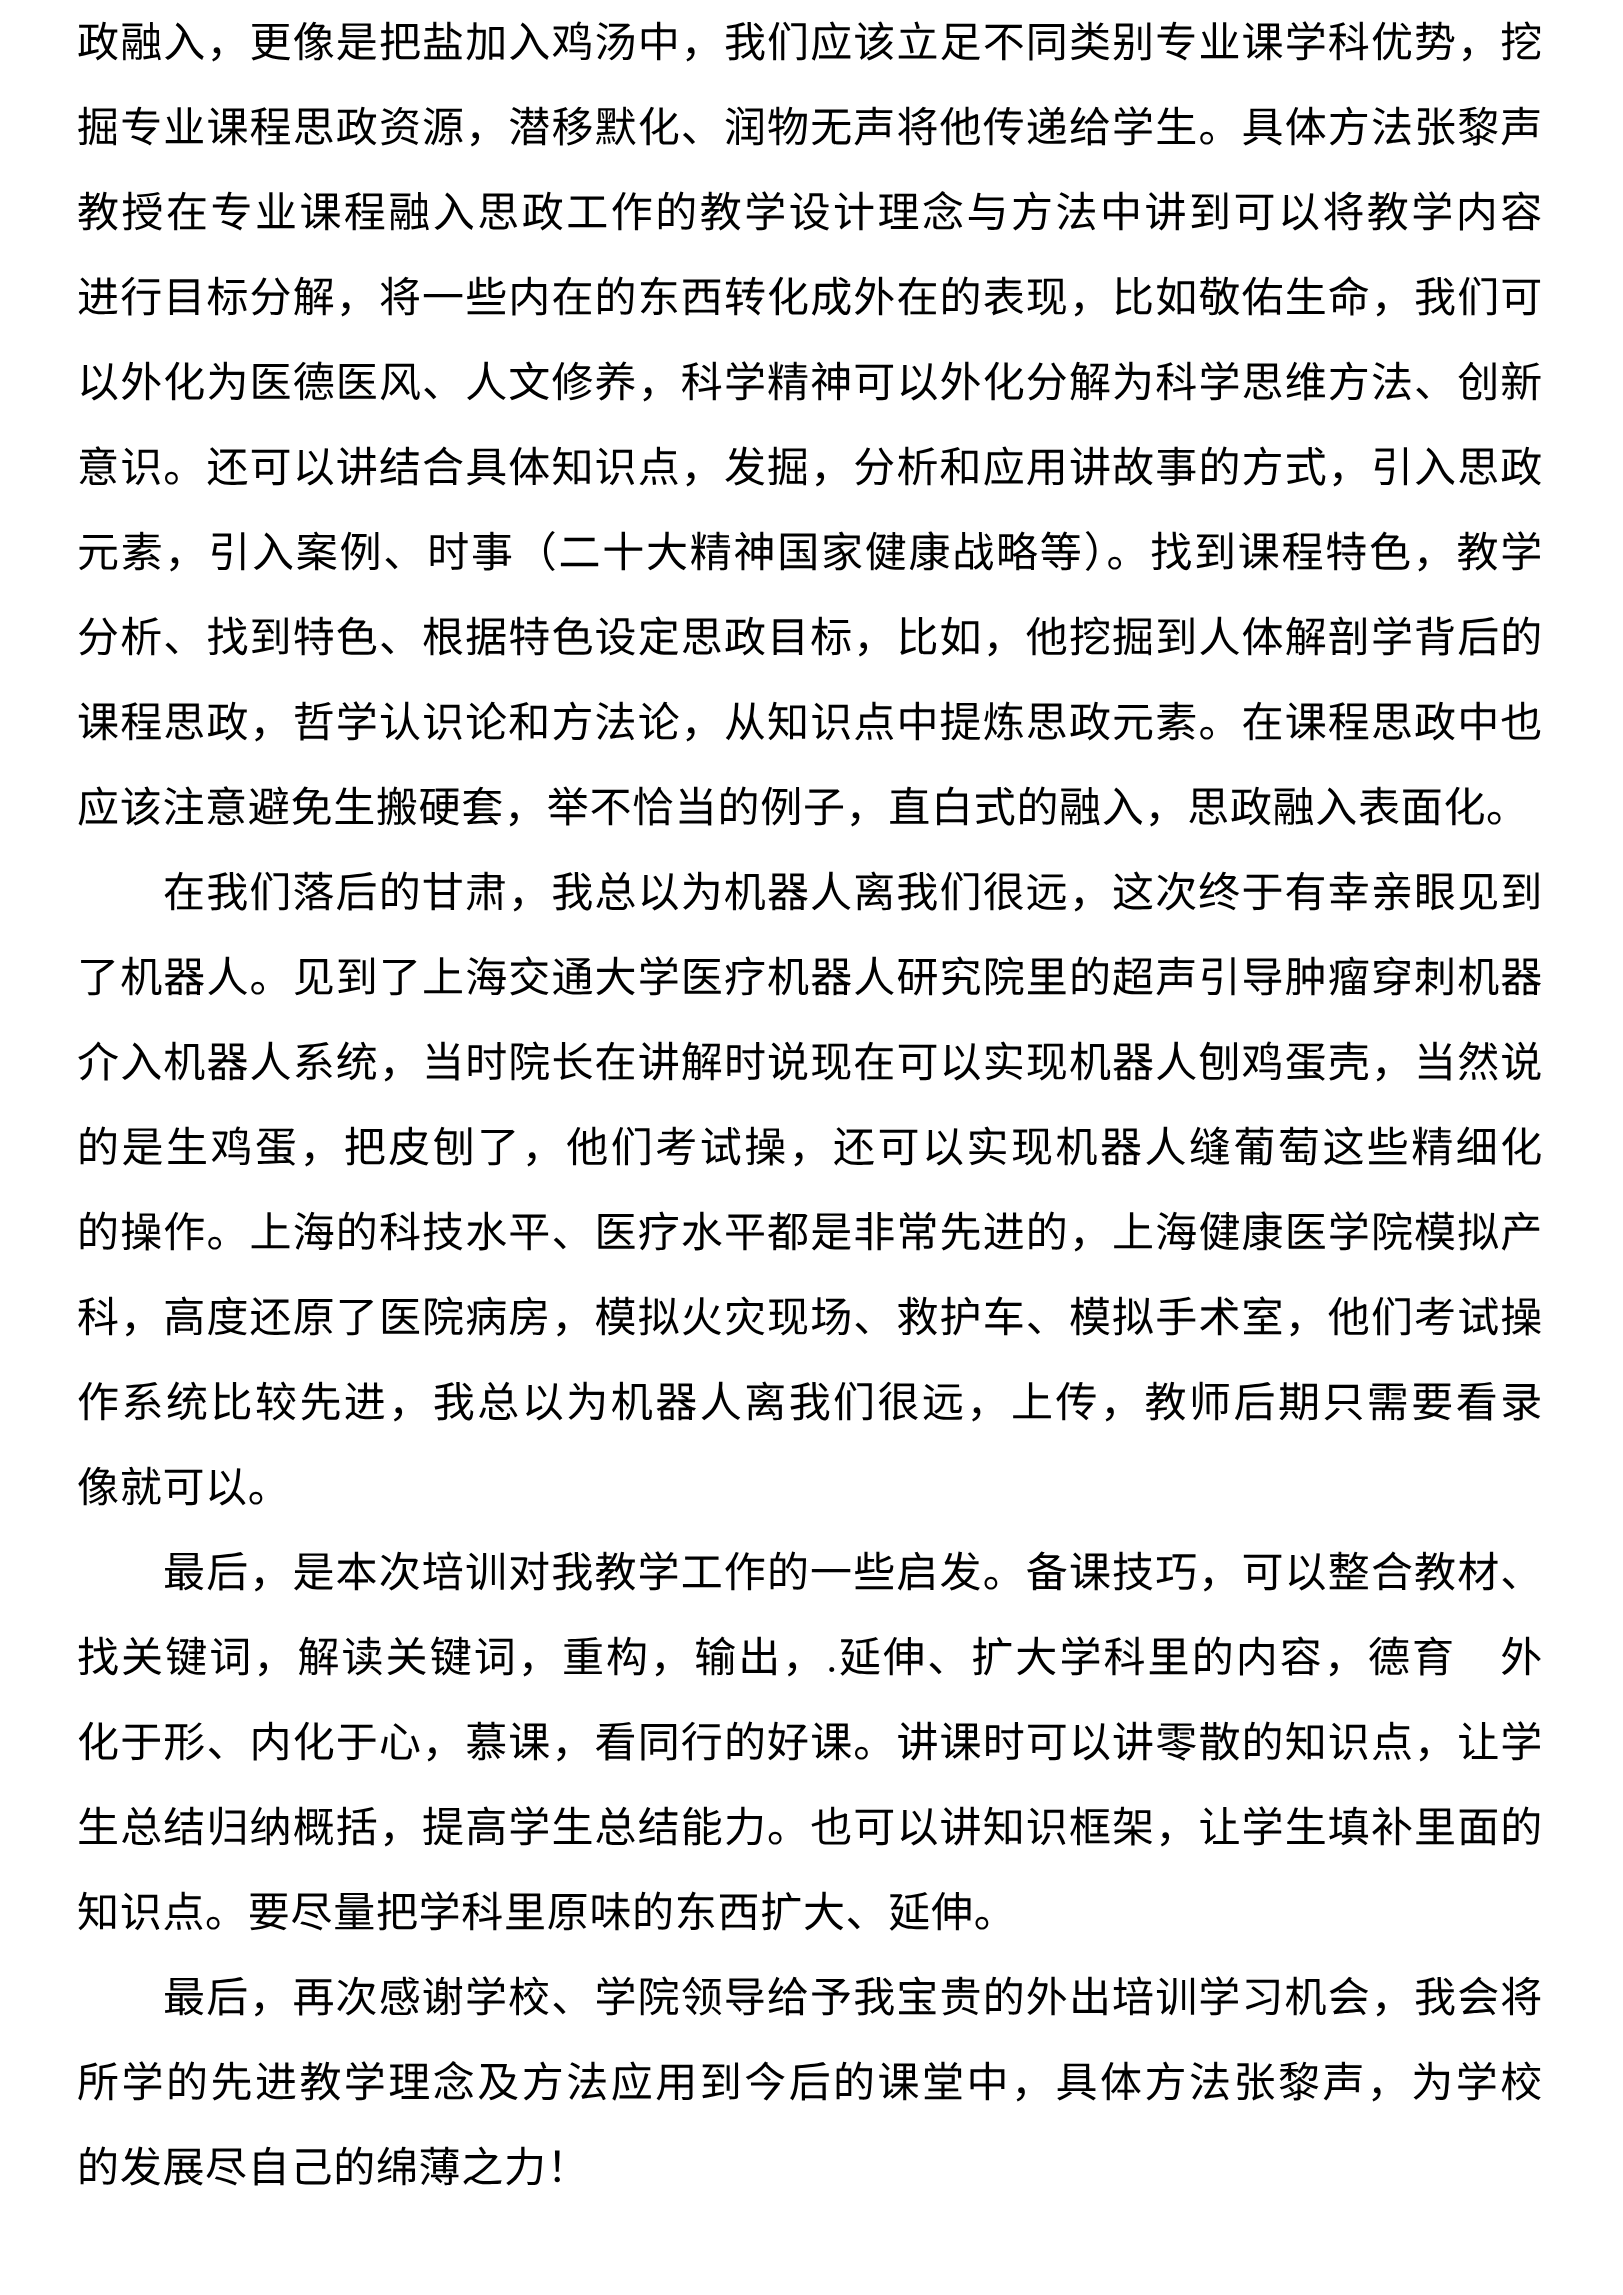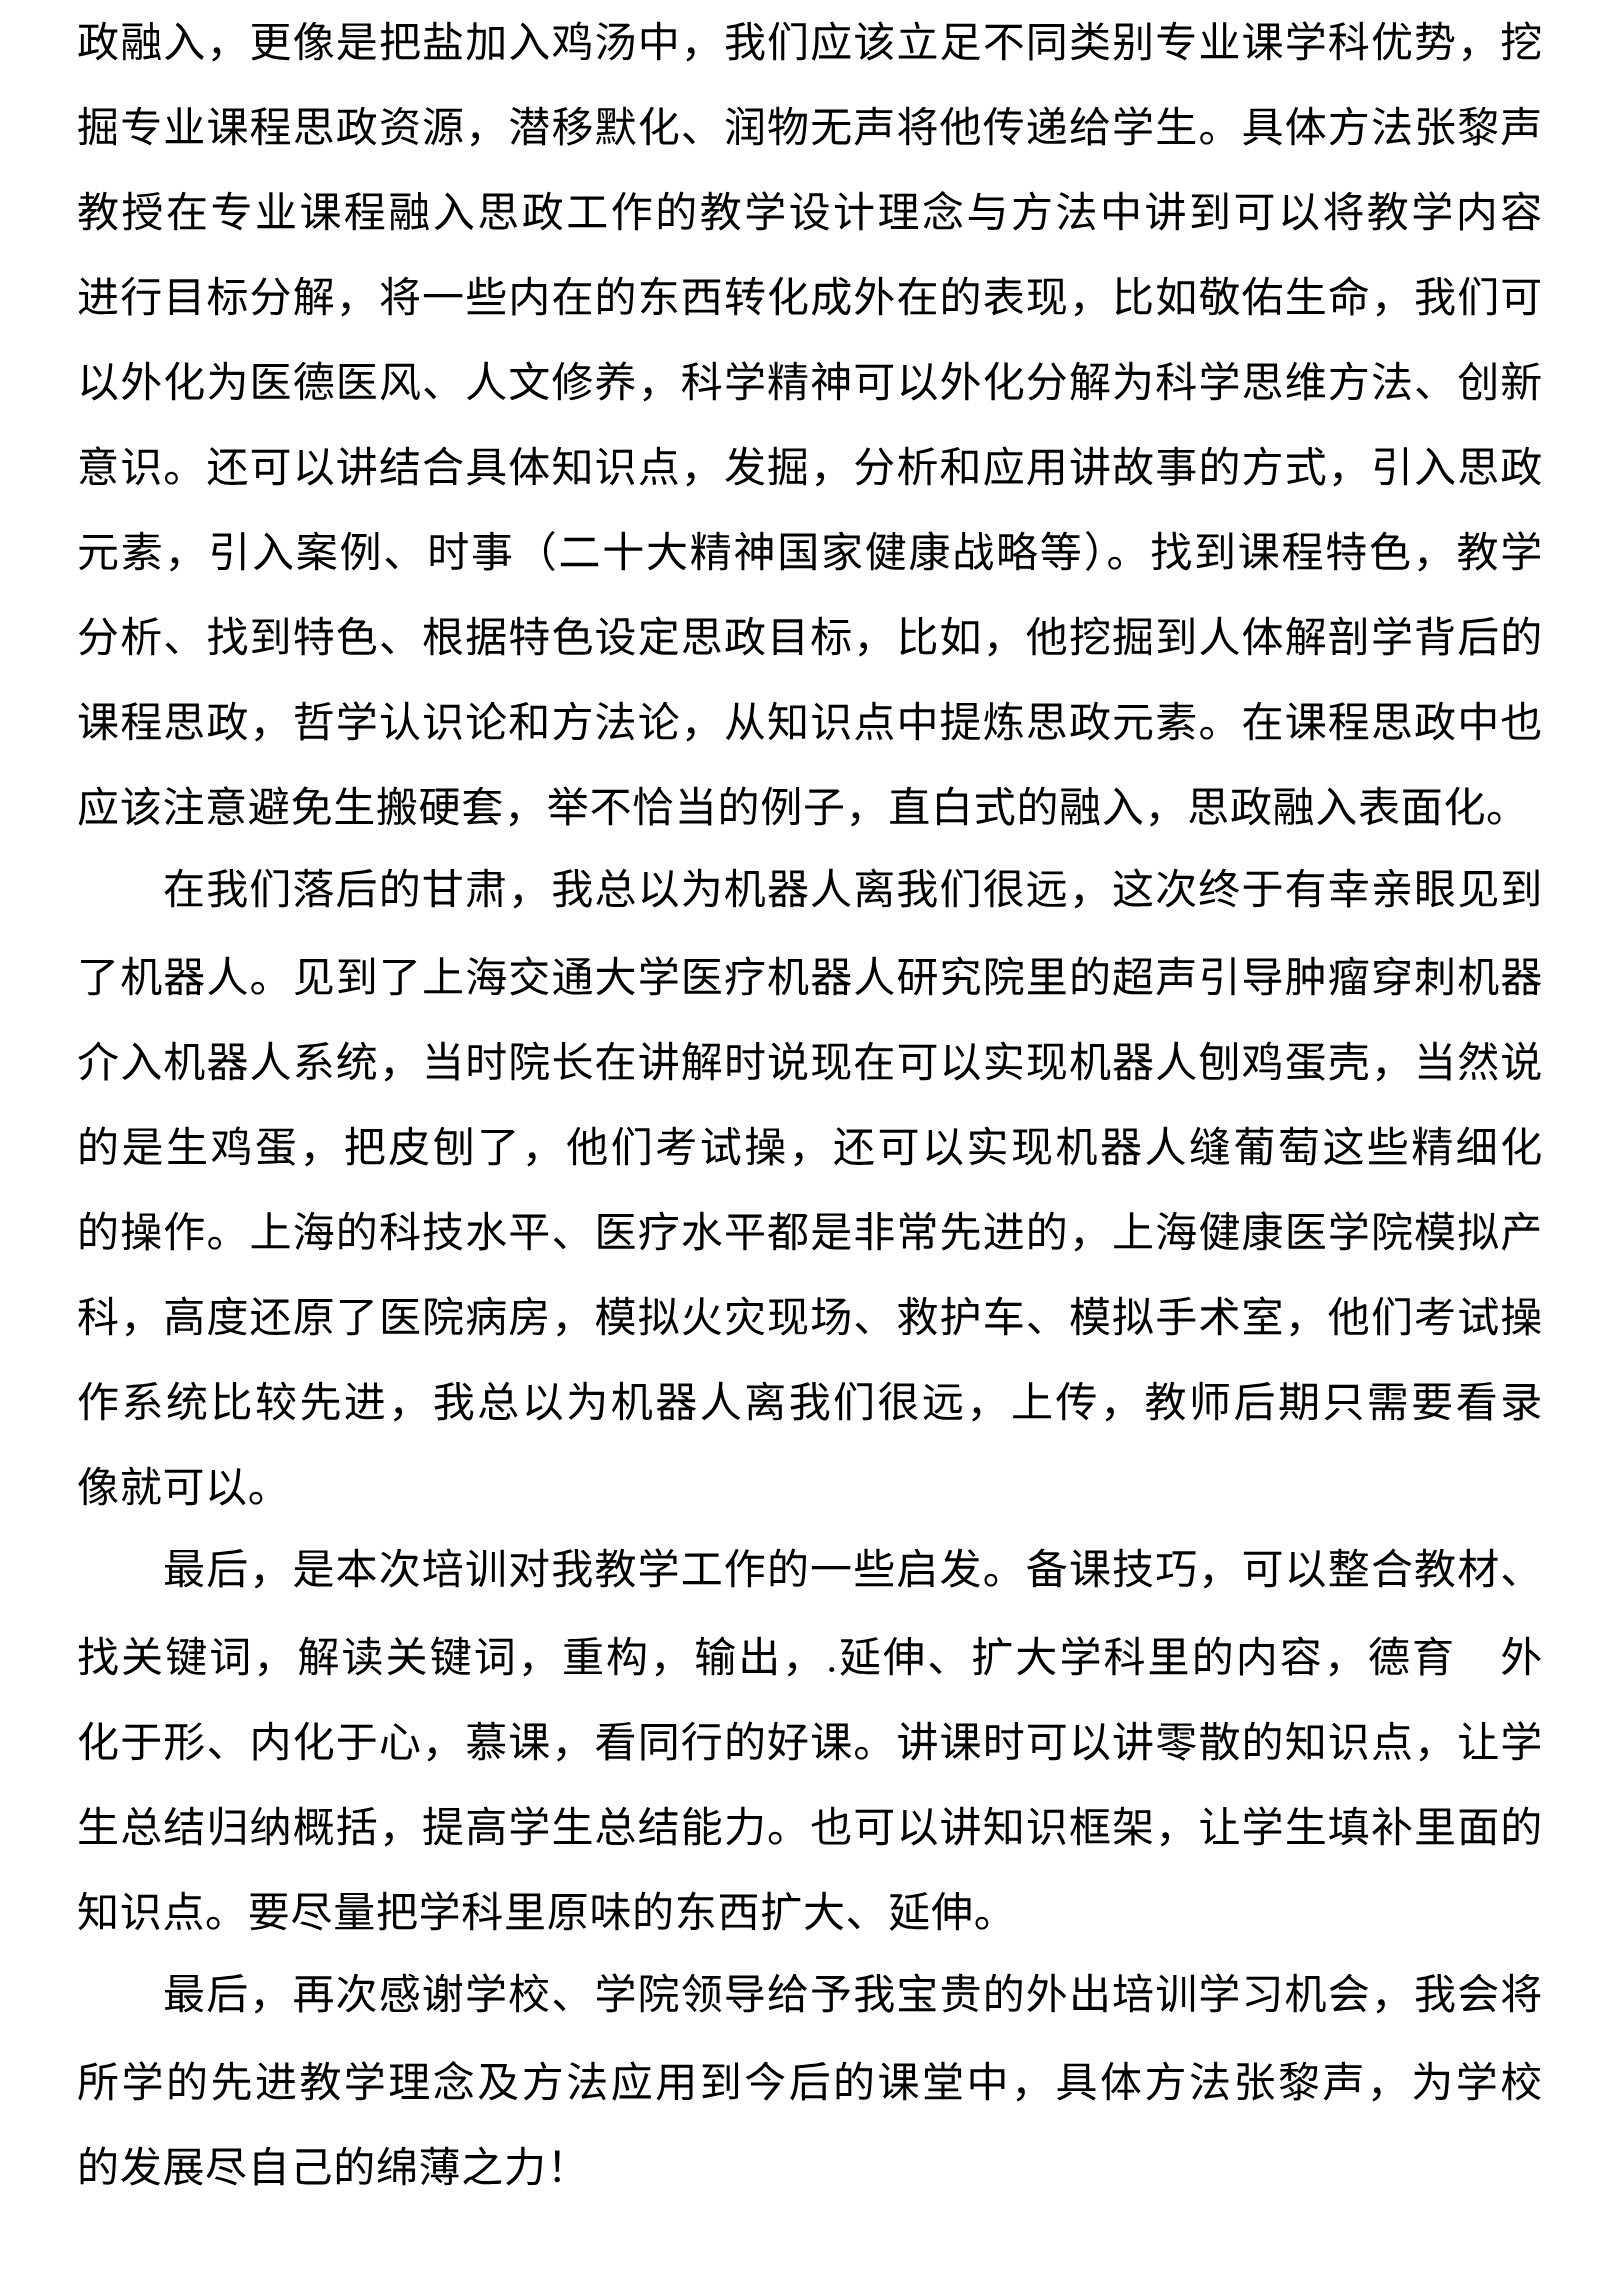--- a/index.html
+++ b/index.html
@@ -33,21 +33,20 @@
     text-align: justify;
     text-align-last: justify;
     text-justify: inter-character;
     white-space: pre-wrap;
   }
   .line.para-end {
     text-align-last: left;
   }
   .line.indent {
     text-indent: 86px;
-    font-family: Liberation Mono, monospace;
   }
 </style>
 </head>
 <body style="background: rgb(255, 255, 255);">
 
 <main class="page">
   <div class="text-block" id="text-block" style="color: rgb(0, 0, 0);">
       <div class="line">政融入，更像是把盐加入鸡汤中，我们应该立足不同类别专业课学科优势，挖</div>
       <div class="line">掘专业课程思政资源，潜移默化、润物无声将他传递给学生。具体方法张黎声</div>
       <div class="line">教授在专业课程融入思政工作的教学设计理念与方法中讲到可以将教学内容</div>

